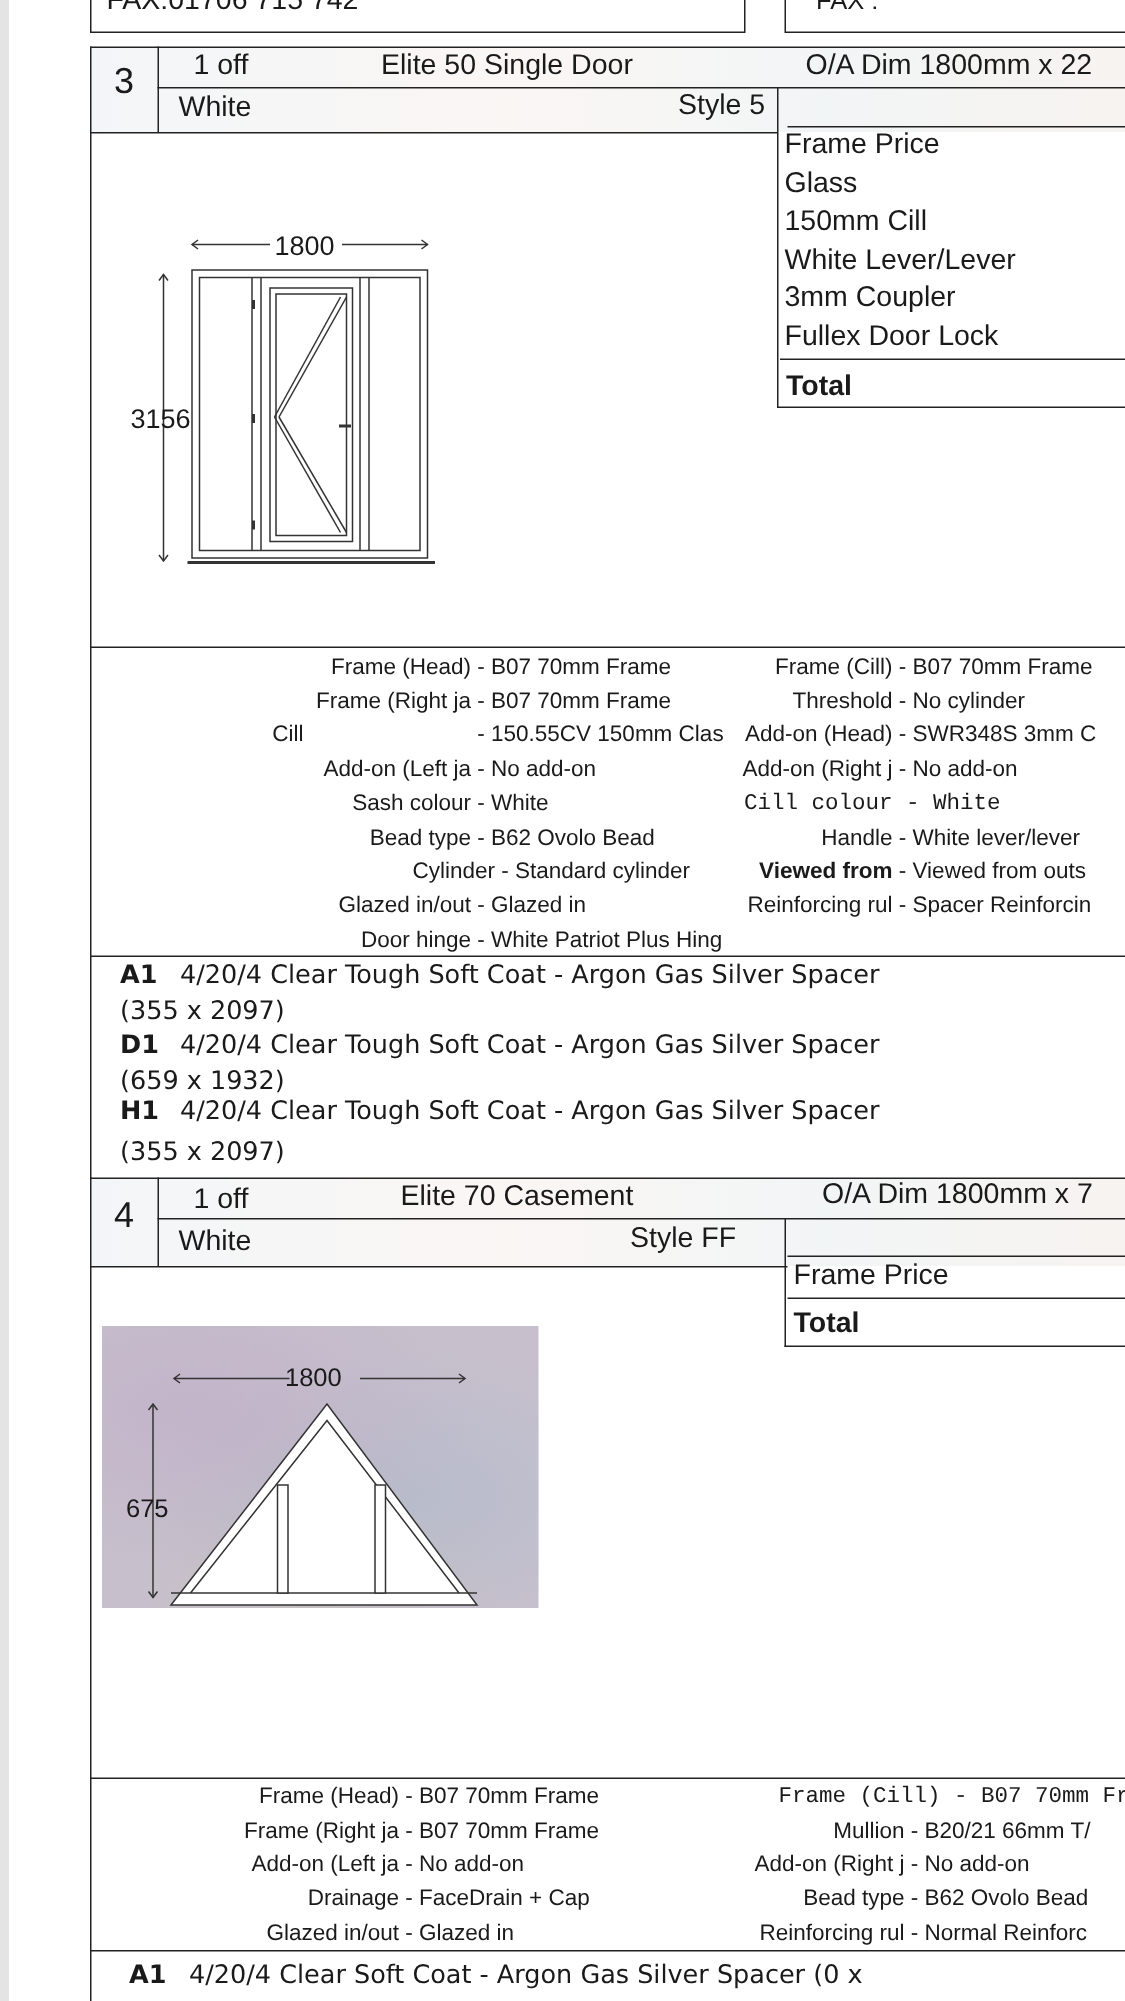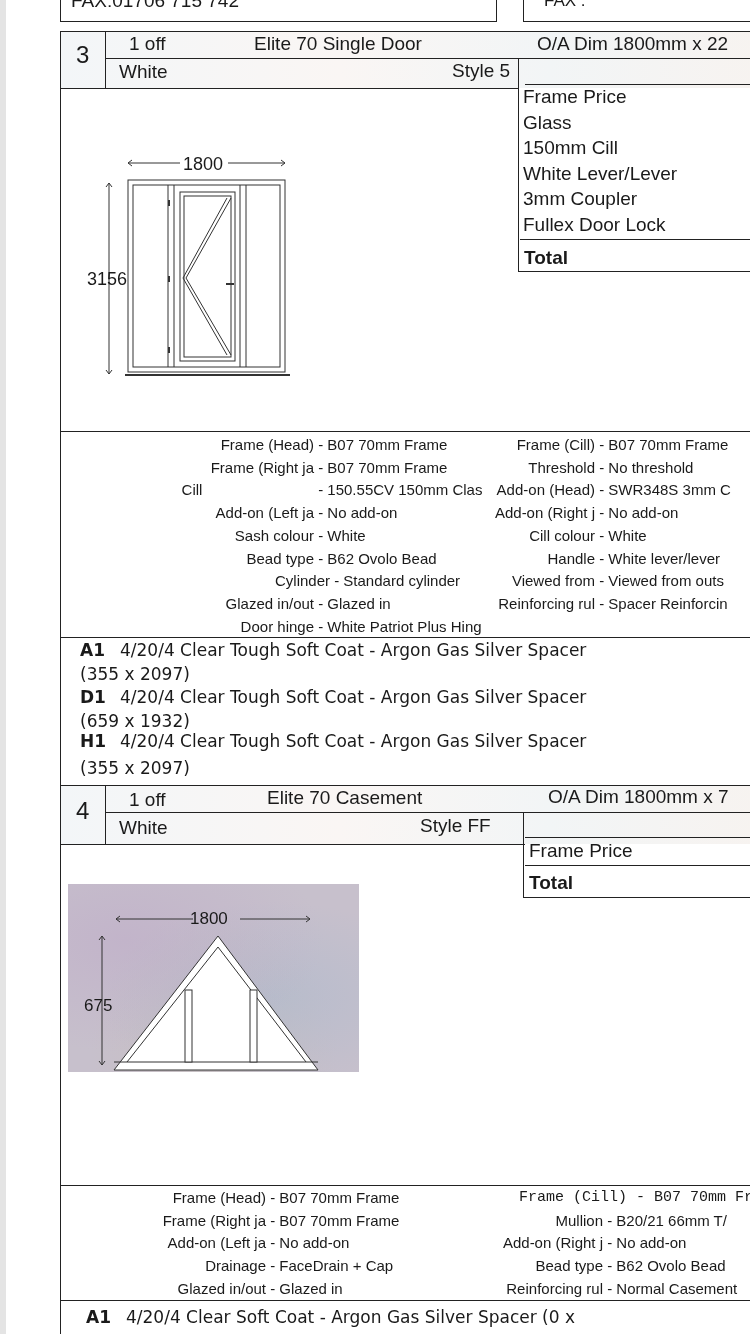--- a/index.html
+++ b/index.html
@@ -46,21 +46,21 @@
   <div class="hline" style="left:60px; top:31px; width:700px;"></div>
   <div class="vline" style="left:60px; top:31px; height:755px;"></div>
   <div class="vline" style="left:105px; top:31px; height:57px;"></div>
   <div class="hline" style="left:105px; top:58px; width:655px;"></div>
   <div class="hline" style="left:60px; top:88px; width:458px;"></div>
   <div class="vline" style="left:518px; top:58px; height:214px;"></div>
   <div class="hline" style="left:525px; top:84px; width:235px;"></div>
 
   <span class="txt" style="left:76px; top:44px; font-size:24px;">3</span>
   <span class="txt" style="left:129px; top:33px;">1 off</span>
-  <span class="txt" style="left:254px; top:33px;">Elite 70 Single Door</span>
+  <span class="txt" style="left:254px; top:33px;">Elite 50 Single Door</span>
   <span class="txt" style="left:537px; top:33px;">O/A Dim 1800mm x 22</span>
   <span class="txt" style="left:119px; top:61px;">White</span>
   <span class="txt" style="left:452px; top:60px;">Style 5</span>
 
   <div class="abs" style="left:520px; top:84px; width:240px;">
     <div class="price-item">Frame Price</div>
     <div class="price-item">Glass</div>
     <div class="price-item">150mm Cill</div>
     <div class="price-item">White Lever/Lever</div>
     <div class="price-item">3mm Coupler</div>
@@ -110,26 +110,26 @@
     <div class="spec-row" style="left:70px; top:479.4px;"><span class="spec-label" style="width:244px;text-align:center;">Cill</span> - <span>150.55CV 150mm Clas</span></div>
     <div class="spec-row" style="left:70px; top:502.1px;"><span class="spec-label" style="width:244px;">Add-on (Left ja</span> - <span>No add-on</span></div>
     <div class="spec-row" style="left:70px; top:524.8px;"><span class="spec-label" style="width:244px;">Sash colour</span> - <span>White</span></div>
     <div class="spec-row" style="left:70px; top:547.5px;"><span class="spec-label" style="width:244px;">Bead type</span> - <span>B62 Ovolo Bead</span></div>
     <div class="spec-row" style="left:86px; top:570.2px;"><span class="spec-label" style="width:244px;">Cylinder</span> - <span>Standard cylinder</span></div>
     <div class="spec-row" style="left:70px; top:592.9px;"><span class="spec-label" style="width:244px;">Glazed in/out</span> - <span>Glazed in</span></div>
     <div class="spec-row" style="left:70px; top:615.6px;"><span class="spec-label" style="width:244px;">Door hinge</span> - <span>White Patriot Plus Hing</span></div>
   </div>
   <div>
     <div class="spec-row" style="left:440px; top:434px;"><span class="spec-label" style="width:155px;">Frame (Cill)</span> - <span>B07 70mm Frame</span></div>
-    <div class="spec-row" style="left:440px; top:456.7px;"><span class="spec-label" style="width:155px;">Threshold</span> - <span>No threshold</span></div>
+    <div class="spec-row" style="left:440px; top:456.7px;"><span class="spec-label" style="width:155px;">Threshold</span> - <span>No cylinder</span></div>
     <div class="spec-row" style="left:440px; top:479.4px;"><span class="spec-label" style="width:155px;">Add-on (Head)</span> - <span>SWR348S 3mm C</span></div>
     <div class="spec-row" style="left:440px; top:502.1px;"><span class="spec-label" style="width:155px;">Add-on (Right j</span> - <span>No add-on</span></div>
-    <div class="spec-row" style="left:440px; top:524.8px;"><span class="spec-label" style="width:155px;">Cill colour</span> - <span>White</span></div>
+    <div class="spec-row" style="left:440px; top:524.8px;font-family:Liberation Mono, monospace;"><span class="spec-label" style="width:155px;">Cill colour</span> - <span>White</span></div>
     <div class="spec-row" style="left:440px; top:547.5px;"><span class="spec-label" style="width:155px;">Handle</span> - <span>White lever/lever</span></div>
-    <div class="spec-row" style="left:440px; top:570.2px;"><span class="spec-label" style="width:155px;">Viewed from</span> - <span>Viewed from outs</span></div>
+    <div class="spec-row" style="left:440px; top:570.2px;"><span class="spec-label" style="width:155px;font-weight:bold;">Viewed from</span> - <span>Viewed from outs</span></div>
     <div class="spec-row" style="left:440px; top:592.9px;"><span class="spec-label" style="width:155px;">Reinforcing rul</span> - <span>Spacer Reinforcin</span></div>
   </div>
 
   <div class="hline" style="left:60px; top:637px; width:700px;"></div>
   <div>
     <div class="glass" style="left:80px; top:639px;"><b>A1</b><span>4/20/4 Clear Tough Soft Coat  - Argon Gas Silver Spacer</span></div>
     <div class="glass dim" style="left:80px; top:663px;">(355 x 2097)</div>
     <div class="glass" style="left:80px; top:686px;"><b>D1</b><span>4/20/4 Clear Tough Soft Coat  - Argon Gas Silver Spacer</span></div>
     <div class="glass dim" style="left:80px; top:710px;">(659 x 1932)</div>
     <div class="glass" style="left:80px; top:730px;"><b>H1</b><span>4/20/4 Clear Tough Soft Coat  - Argon Gas Silver Spacer</span></div>
@@ -186,20 +186,20 @@
     <div class="spec-row" style="left:70px; top:1209.7px;"><span class="spec-label" style="width:196px;">Frame (Right ja</span> - <span>B07 70mm Frame</span></div>
     <div class="spec-row" style="left:70px; top:1232.4px;"><span class="spec-label" style="width:196px;">Add-on (Left ja</span> - <span>No add-on</span></div>
     <div class="spec-row" style="left:70px; top:1255.1px;"><span class="spec-label" style="width:196px;">Drainage</span> - <span>FaceDrain + Cap</span></div>
     <div class="spec-row" style="left:70px; top:1277.8px;"><span class="spec-label" style="width:196px;">Glazed in/out</span> - <span>Glazed in</span></div>
   </div>
   <div>
     <div class="spec-row" style="left:474px; top:1187px;font-family:Liberation Mono, monospace;"><span class="spec-label" style="width:153px;">Frame (Cill)</span> - <span>B07 70mm Fram</span></div>
     <div class="spec-row" style="left:450px; top:1209.7px;"><span class="spec-label" style="width:153px;">Mullion</span> - <span>B20/21 66mm T/</span></div>
     <div class="spec-row" style="left:450px; top:1232.4px;"><span class="spec-label" style="width:153px;">Add-on (Right j</span> - <span>No add-on</span></div>
     <div class="spec-row" style="left:450px; top:1255.1px;"><span class="spec-label" style="width:153px;">Bead type</span> - <span>B62 Ovolo Bead</span></div>
-    <div class="spec-row" style="left:450px; top:1277.8px;"><span class="spec-label" style="width:153px;">Reinforcing rul</span> - <span>Normal Casement</span></div>
+    <div class="spec-row" style="left:450px; top:1277.8px;"><span class="spec-label" style="width:153px;">Reinforcing rul</span> - <span>Normal Reinforc</span></div>
   </div>
 
   <div class="hline" style="left:60px; top:1300px; width:700px;"></div>
   <div>
     <div class="glass" style="left:86px; top:1306px;"><b>A1</b><span>4/20/4 Clear Soft Coat  - Argon Gas Silver Spacer (0 x</span></div>
   </div>
 </div>
 
 </body></html>

